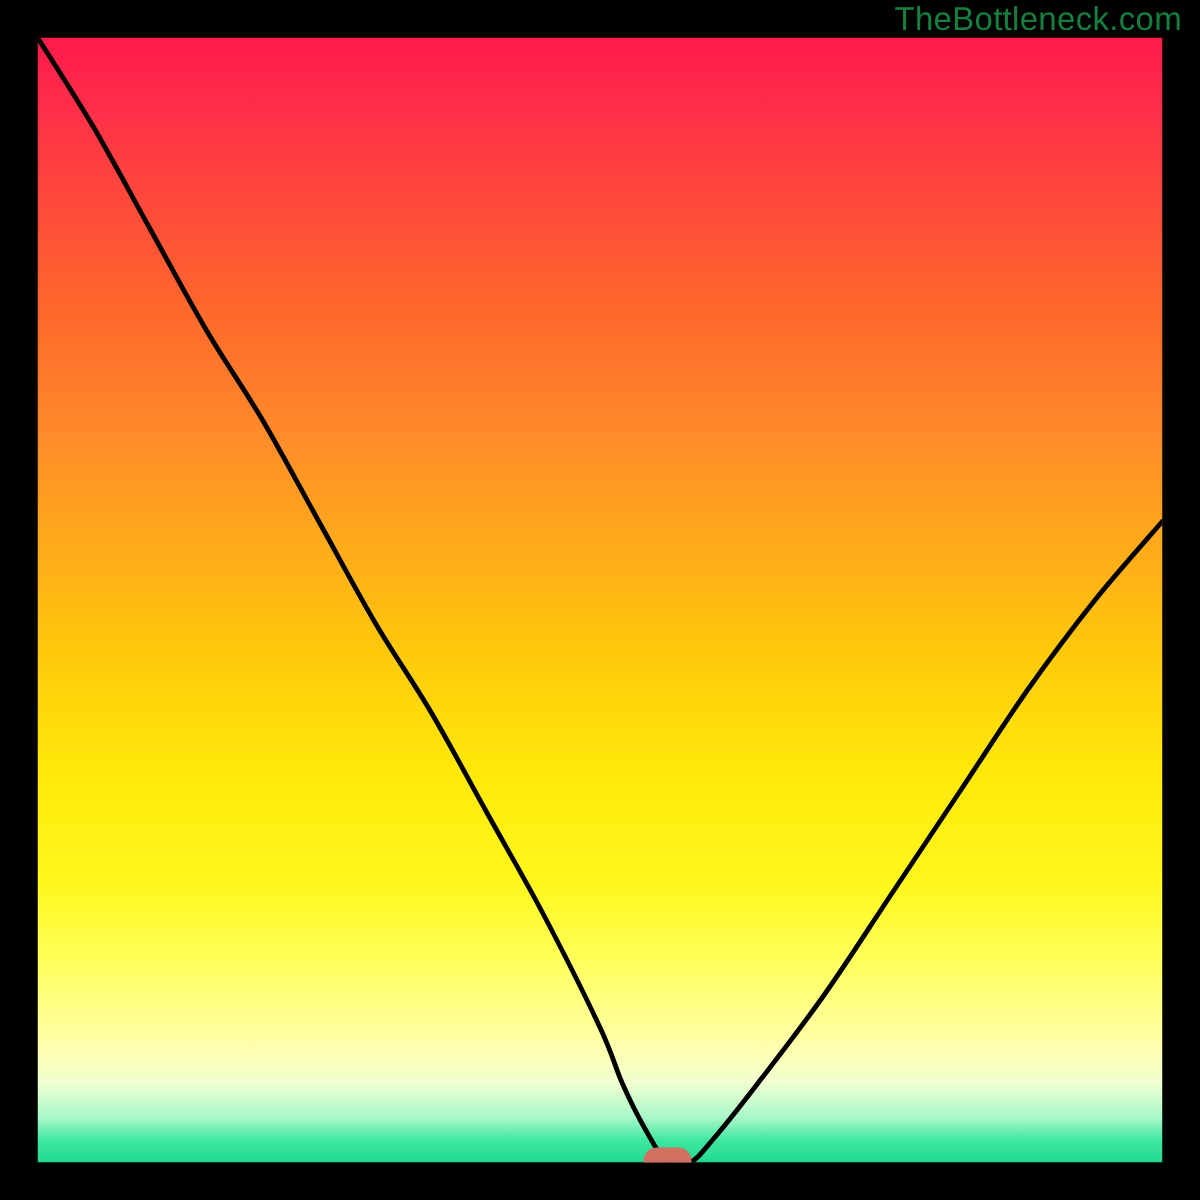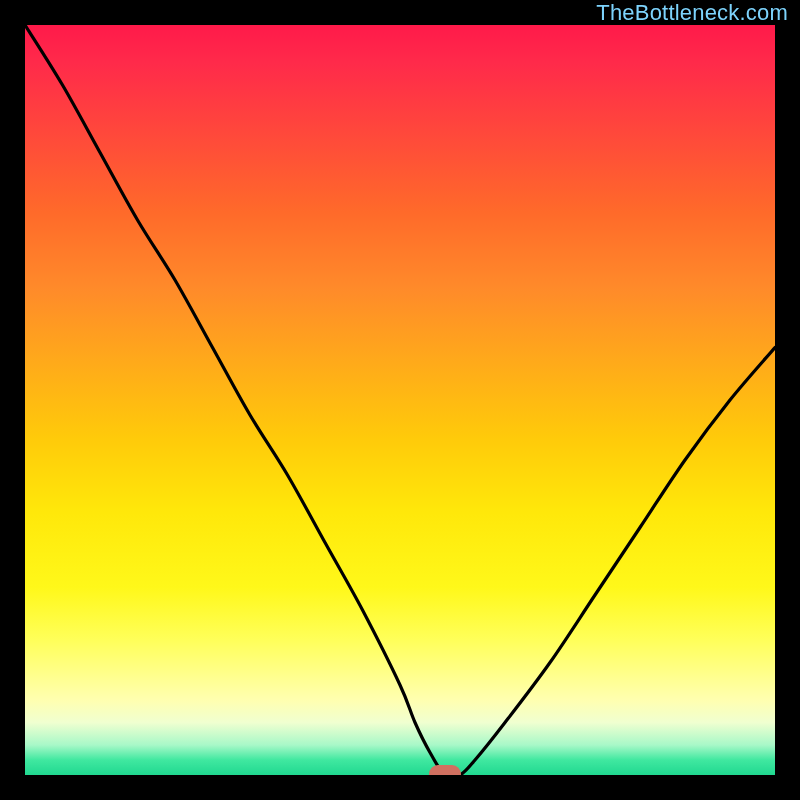--- a/index.html
+++ b/index.html
@@ -59,21 +59,21 @@
   }
   .marker {
     position: absolute;
     background: #d07060;
     border-radius: 9px;
   }
   .watermark {
     position: absolute;
     top: 0;
     right: 12px;
-    color: #7dd3fc;
+    color: #15803d;
     font-family: Arial, Helvetica, sans-serif;
     font-size: 22px;
     font-weight: 500;
     letter-spacing: 0.2px;
   }
 </style>
 </head>
 <body>
 
 <div class="frame">

